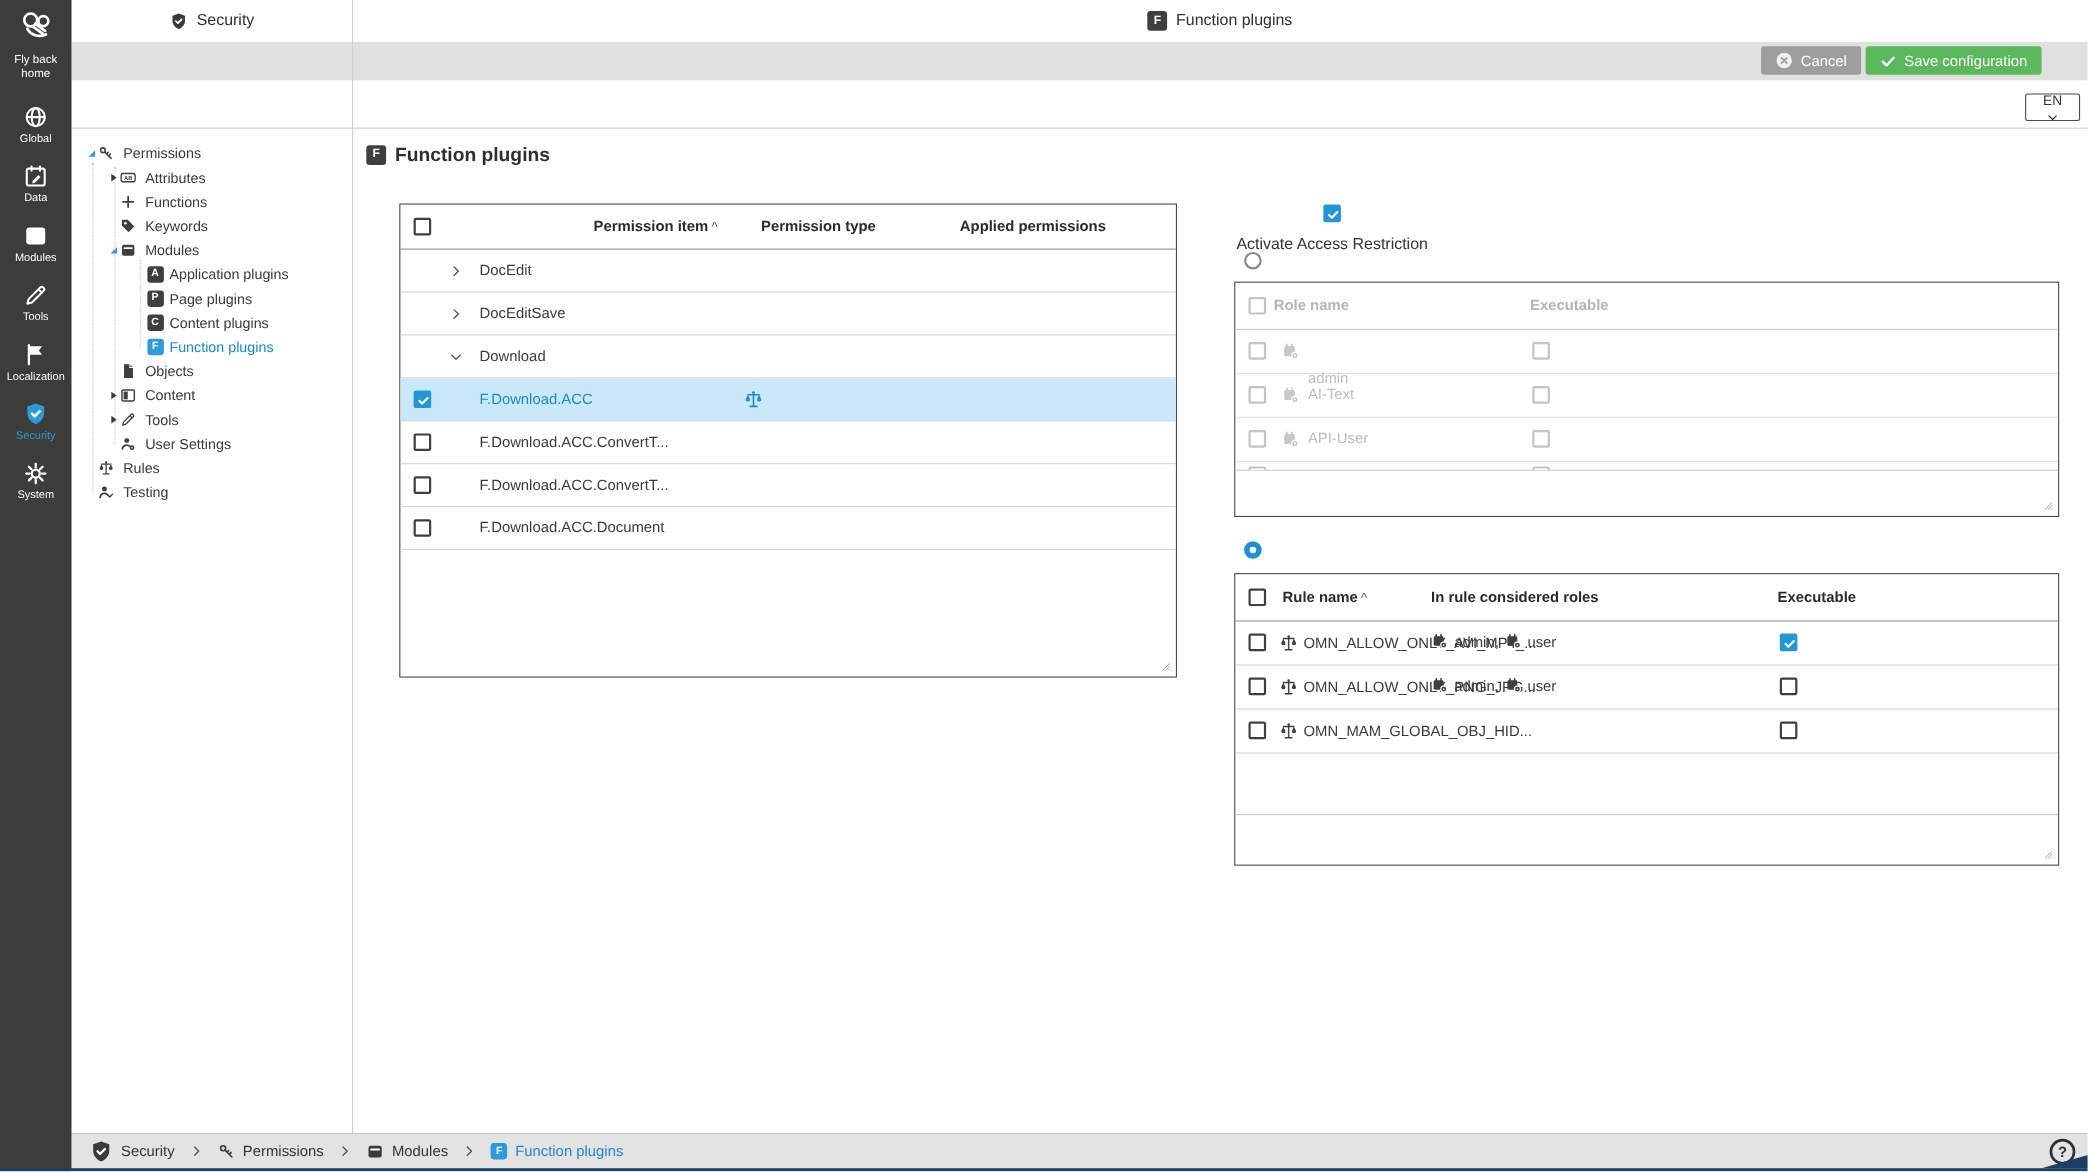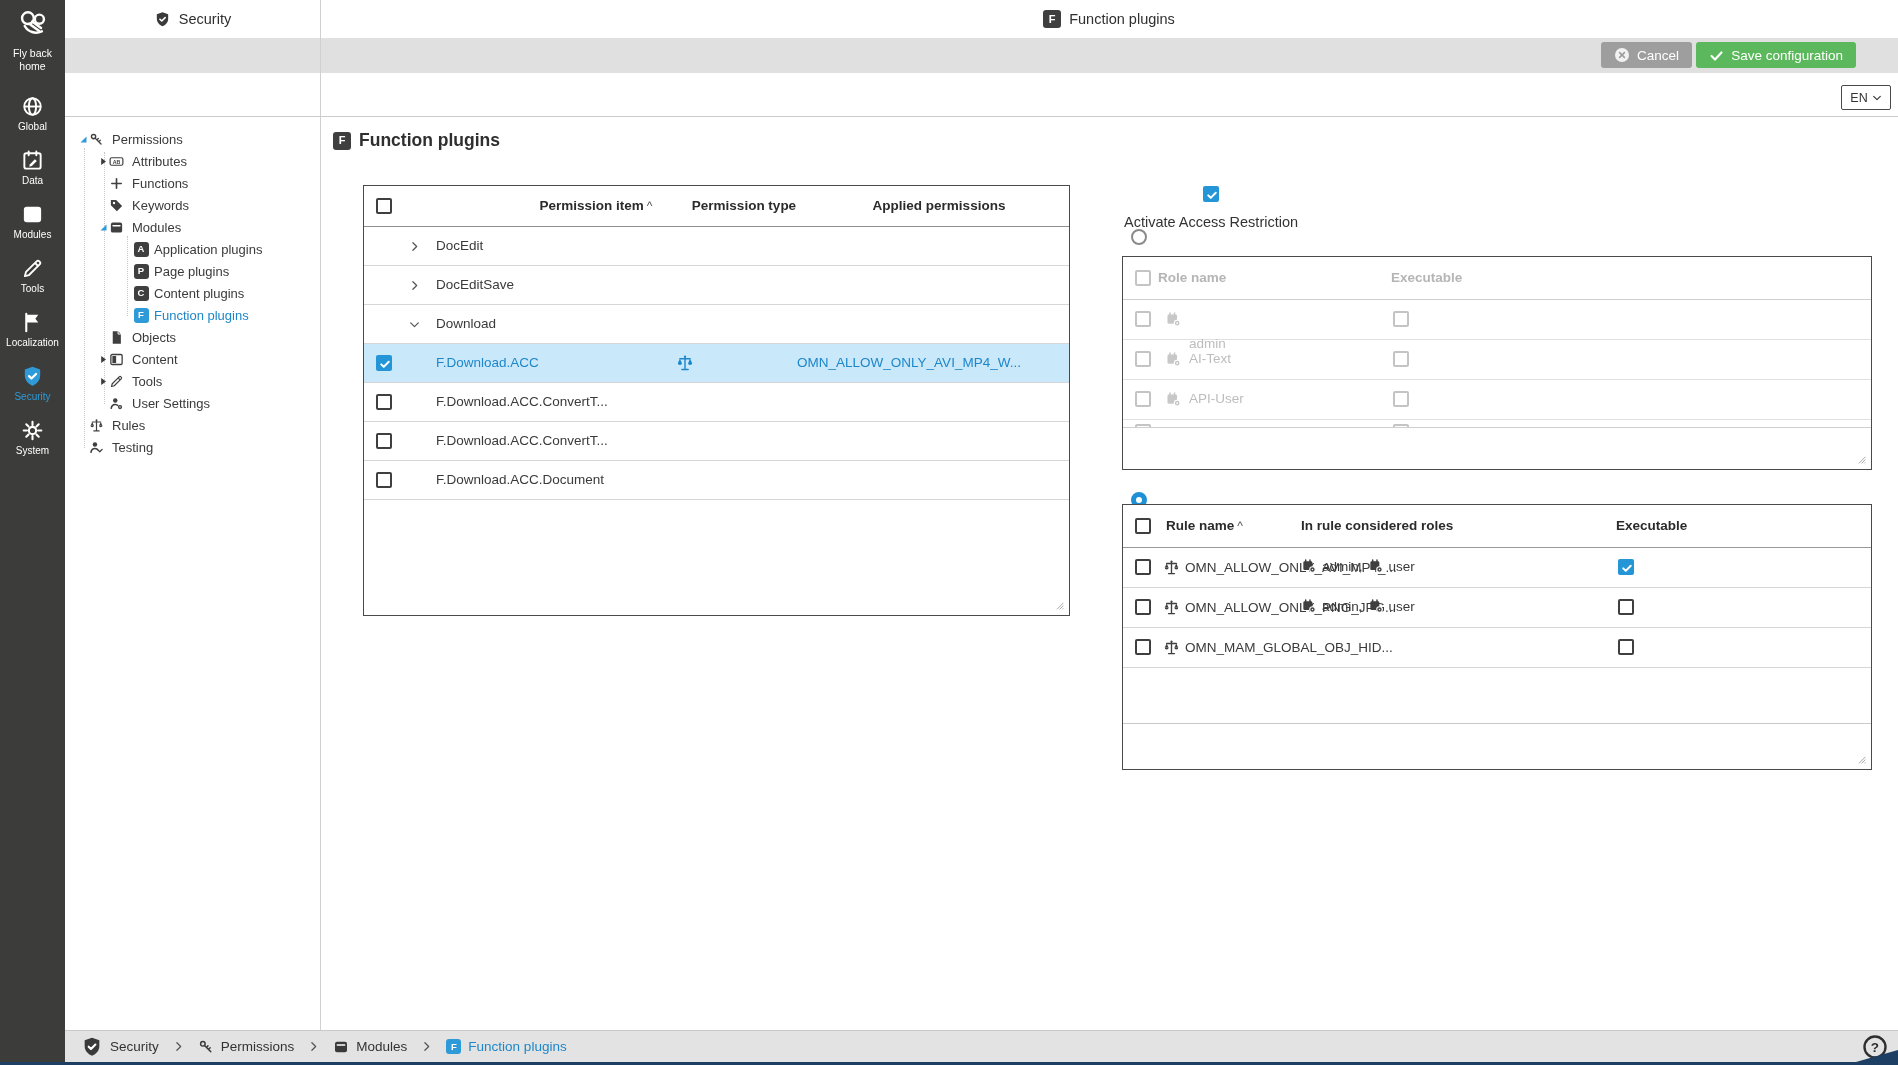--- a/index.html
+++ b/index.html
@@ -17,21 +17,21 @@
   .rail-item.active{color:#2e9bd8;}
   
   .panel-title{position:absolute;left:65px;top:0;width:255px;height:38px;display:flex;align-items:center;justify-content:center;gap:8px;font-size:14.5px;color:#2f2f2f;background:#fff;}
   .page-title{position:absolute;left:320px;top:0;right:0;height:38px;display:flex;align-items:center;justify-content:center;gap:8px;font-size:14.5px;color:#2f2f2f;background:#fff;}
   .toolbar{position:absolute;left:65px;top:38px;right:0;height:35px;background:#e0e0e0;}
   .btn{position:absolute;top:4px;height:26px;border:none;border-radius:3px;color:#fff;font-size:13.5px;
        font-family:"Liberation Sans",sans-serif;display:flex;align-items:center;gap:7px;padding:0 13px;cursor:pointer;}
   .btn-cancel{right:206px;background:#9e9e9e;}
   .btn-save{right:42px;background:#5cb85c;}
   .lang-select{position:absolute;left:1841px;top:85px;width:48px;height:23px;border:1px solid #4a4a4a;border-radius:2px;
-       display:flex;align-items:center;justify-content:center;gap:4px;font-size:12.5px;color:#333;background:#fff;cursor:pointer;}
+       display:flex;align-items:center;justify-content:center;gap:4px;font-size:12.5px;color:#333;background:#fff;cursor:pointer;flex-direction:column;}
   .hdiv{position:absolute;left:65px;top:116px;right:0;height:1px;background:#ccc;}
   .vdiv{position:absolute;left:320px;top:0;width:1px;height:1030px;background:#d0d0d0;z-index:4;}
   
   .tree{position:absolute;left:65px;top:128px;width:254px;z-index:5;}
   .tspine{position:absolute;width:0;border-left:1px dotted #c6c6c6;}
   .tnode{position:relative;display:flex;align-items:center;height:22px;font-size:13px;color:#3a3a3a;cursor:pointer;white-space:nowrap;}
   .tnode .texp{width:16px;height:14px;display:inline-flex;align-items:center;justify-content:center;flex:0 0 16px;}
   .tnode .ticon{width:16px;height:16px;display:inline-flex;align-items:center;justify-content:center;margin-right:5px;flex:0 0 16px;color:#3f3f3f;}
   .tnode.selected{color:#1d87ca;}
   .tnode.lvl0{padding-left:10px;}
@@ -78,21 +78,21 @@
   .info{color:#444;display:inline-flex;}
   
   #roleTable{left:1122px;top:256px;width:750px;height:214px;}
   #roleTable .thead{height:43px;border-bottom:1px solid #cfcfcf;}
   #roleTable .trow{height:40px;border-bottom:1px solid #e0e0e0;}
   #roleTable .hlabel{color:#b5b5b5;}
   #roleTable .cell-label{color:#bdbdbd;}
   #roleTable .ticon3{color:#c8c8c8;}
   .clip-row{position:relative;height:7px;overflow:hidden;border-bottom:1px solid #cfcfcf;}
   
-  #ruleTable{left:1122px;top:504px;width:750px;height:266px;}
+  #ruleTable{left:1122px;top:521px;width:750px;height:266px;}
   #ruleTable .thead{height:43px;border-bottom:1px solid #9a9a9a;}
   #ruleTable .trow{height:40px;}
   #ruleTable .ticon3{color:#3f3f3f;}
   .rule-roles{display:flex;align-items:center;gap:5px;}
   .rule-foot-line{position:absolute;left:0;right:0;top:218px;border-top:1px solid #c9c9c9;}
   
   .breadcrumb{position:absolute;left:65px;right:0;top:1030px;height:32px;background:#e3e3e3;border-top:1px solid #c9c9c9;
       display:flex;align-items:center;padding-left:16px;box-sizing:border-box;z-index:5;}
   .bc-item{display:flex;align-items:center;gap:7px;font-size:13.5px;color:#333;cursor:pointer;}
   .bc-item.active{color:#1d87ca;}
@@ -471,21 +471,20 @@
           <span class="cell-label row-label">F.Download.ACC</span>
           <span class="ticon2 icon">
             <svg width="18" height="18" viewBox="0 0 24 24" aria-hidden="true">
               <path d="M12 3.6v16.2M5.2 6.4h13.6" stroke="currentColor" stroke-width="1.9" fill="none" stroke-linecap="round"></path>
               <circle cx="12" cy="3.6" r="1.5" fill="currentColor"></circle>
               <path d="M5.2 6.4 2.6 12h5.2ZM18.8 6.4 16.2 12h5.2Z" fill="currentColor"></path>
               <path d="M2.4 12a2.8 2.8 0 0 0 5.6 0ZM16 12a2.8 2.8 0 0 0 5.6 0Z" fill="currentColor"></path>
               <path d="M7.8 20.6h8.4" stroke="currentColor" stroke-width="1.9" stroke-linecap="round"></path>
             </svg>
           </span>
-          <span class="applied">OMN_ALLOW_ONLY_AVI_MP4_W...</span>
         </div>
         <div class="trow">
           <span class="cb row-cb"></span>
           <span class="cell-label row-label">F.Download.ACC.ConvertT...</span>
         </div>
         <div class="trow">
           <span class="cb row-cb"></span>
           <span class="cell-label row-label">F.Download.ACC.ConvertT...</span>
         </div>
         <div class="trow">

